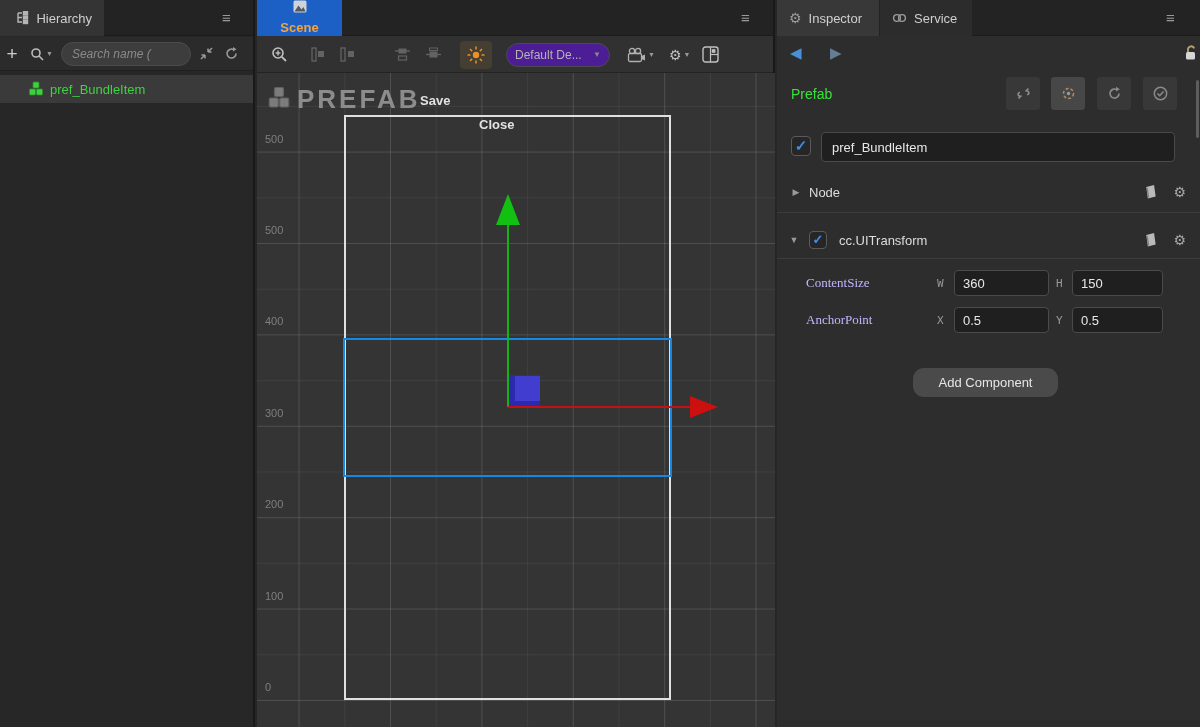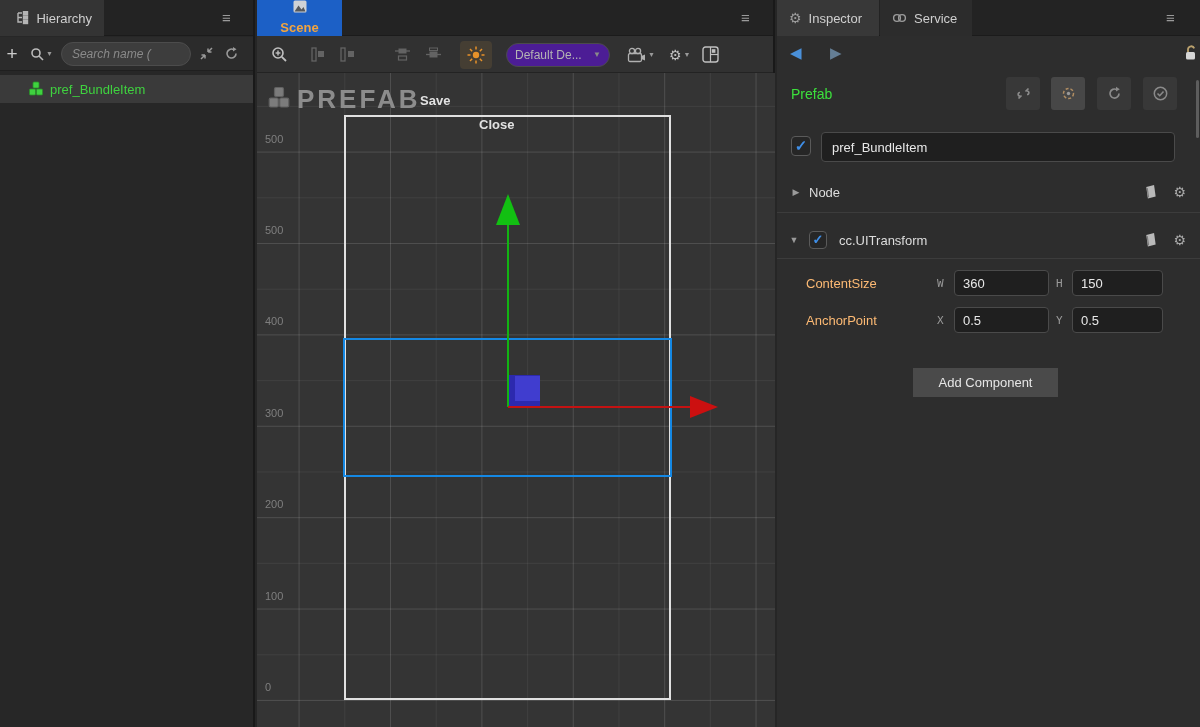--- a/index.html
+++ b/index.html
@@ -74,26 +74,26 @@
   .pf-btn.active { background:#474747; }
   .chk { position:absolute; width:20px; height:20px; background:#262626; border:1px solid #5a5a5a; border-radius:4px;
     color:#3f8fe8; font-size:15px; font-weight:bold; text-align:center; line-height:18px; cursor:pointer; }
   .name-input { position:absolute; left:44px; top:132px; width:354px; height:30px; background:#1f1f1f; border:1px solid #4a4a4a;
     border-radius:4px; color:#e8e8e8; font-size:13px; padding:0 10px; outline:none; }
   .comp-row { position:absolute; left:0; right:0; height:32px; display:flex; align-items:center; }
   .comp-caret { color:#9a9a9a; font-size:9px; width:14px; text-align:center; cursor:pointer; }
   .comp-title { color:#dddddd; font-size:13px; }
   .row-icons { position:absolute; right:14px; display:flex; gap:14px; color:#a8a8a8; }
   .divider { position:absolute; left:0; right:0; height:1px; background:#3c3c3c; }
-  .prop-label { color:#fdba74; font-size:13px; }
+  .prop-label { color:#c4b5fd; font-size:13px;font-family:Liberation Serif, serif; }
   .axis-tag { color:#999999; font-family:"DejaVu Sans Mono", monospace; font-size:11px; }
   .prop-input { height:26px; background:#1f1f1f; border:1px solid #4a4a4a; border-radius:4px; color:#e8e8e8; font-size:13px;
     padding:0 8px; outline:none; }
   .add-comp-btn { position:absolute; left:136px; top:368px; width:145px; height:29px; background:#4a4a4a; border:none;
-    border-radius:0; color:#e6e6e6; font-size:13px; cursor:pointer; }
+    border-radius:11px; color:#e6e6e6; font-size:13px; cursor:pointer; }
   .scroll-thumb { position:absolute; right:1px; top:80px; width:3px; height:58px; background:#5d5d5d; border-radius:2px; cursor:pointer; }
   .gear-glyph { font-size:14px; cursor:pointer; }
 </style>
 </head>
 <body>
 
 <div class="app">
 
   <div class="panel-hierarchy">
     <div class="tabbar">

